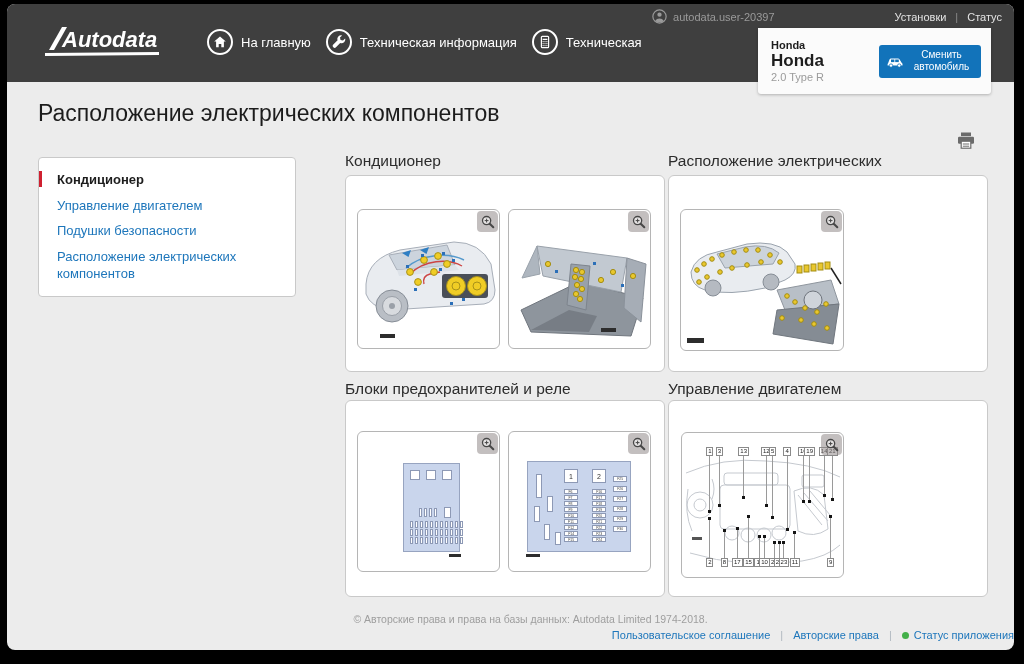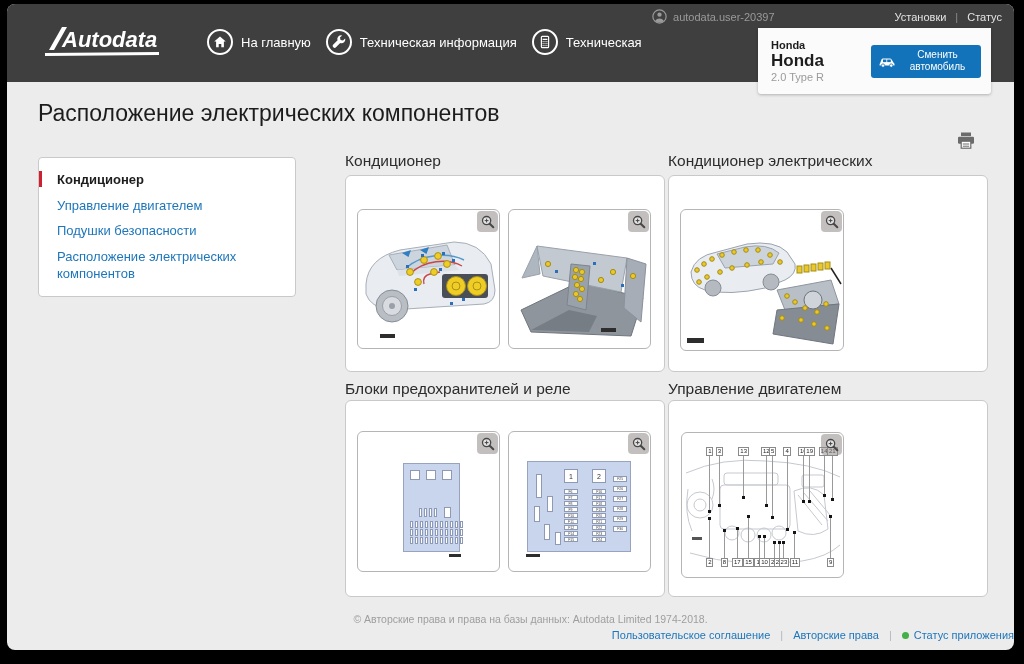--- a/index.html
+++ b/index.html
@@ -22,21 +22,21 @@
   .icon-circle { width:26px; height:26px; border:2px solid #fff; border-radius:50%;
                  display:flex; align-items:center; justify-content:center; flex:none; }
 
   
   .vehicle { position:absolute; left:751px; top:24px; width:233px; height:66px; background:#fbfbfb;
              border-radius:0 0 3px 3px; box-shadow:0 1px 3px rgba(0,0,0,.25);
              display:flex; align-items:center; padding:8px 10px 8px 13px; z-index:5; }
   .v-make { font-size:11px; font-weight:bold; color:#1d1d1d; }
   .v-model { font-size:17px; font-weight:bold; color:#1d1d1d; line-height:1.15; }
   .v-trim { font-size:11px; color:#9b9b9b; }
-  .v-btn { margin-left:auto; width:110px; min-height:30px; background:#1273ba; border:none; border-radius:3px;
+  .v-btn { margin-left:auto; width:102px; min-height:30px; background:#1273ba; border:none; border-radius:3px;
            color:#fff; font-size:10px; line-height:1.25; display:flex; align-items:center; gap:5px;
            padding:4px 7px; cursor:pointer; font-family:inherit; }
   .v-btn span { text-align:center; flex:1; }
 
   
   .page-title { position:absolute; left:31px; top:96px; font-size:23px; font-weight:400; color:#1c1c1c; }
   .print-btn { position:absolute; left:948px; top:128px; width:22px; height:20px; background:none; border:none; cursor:pointer; }
 
   .sidebar { position:absolute; left:31px; top:153px; width:258px; background:#fff;
              border:1px solid #c9c9c9; border-radius:4px; padding:13px 18px 11px 18px; }
@@ -193,21 +193,21 @@
   </button>
 
   <aside class="sidebar">
     <div class="side-item active">Кондиционер</div>
     <div class="side-item">Управление двигателем</div>
     <div class="side-item">Подушки безопасности</div>
     <div class="side-item">Расположение электрических компонентов</div>
   </aside>
 
   <h2 class="card-title ct-1">Кондиционер</h2>
-  <h2 class="card-title ct-2">Кондиционер электрических</h2>
+  <h2 class="card-title ct-2">Расположение электрических</h2>
   <h2 class="card-title ct-3">Блоки предохранителей и реле</h2>
   <h2 class="card-title ct-4">Управление двигателем</h2>
 
   <section class="panel p-1">
     <div class="thumb" style="left:11px;top:33px;width:143px;height:140px;">
       <button class="zoom-btn">
         <svg width="14" height="14" viewBox="0 0 14 14">
           <circle cx="5.6" cy="5.6" r="4.1" fill="rgba(255,255,255,.55)" stroke="#474747" stroke-width="1.3"></circle>
           <line x1="3.7" y1="5.6" x2="7.5" y2="5.6" stroke="#474747" stroke-width="1"></line>
           <line x1="5.6" y1="3.7" x2="5.6" y2="7.5" stroke="#474747" stroke-width="1"></line>

